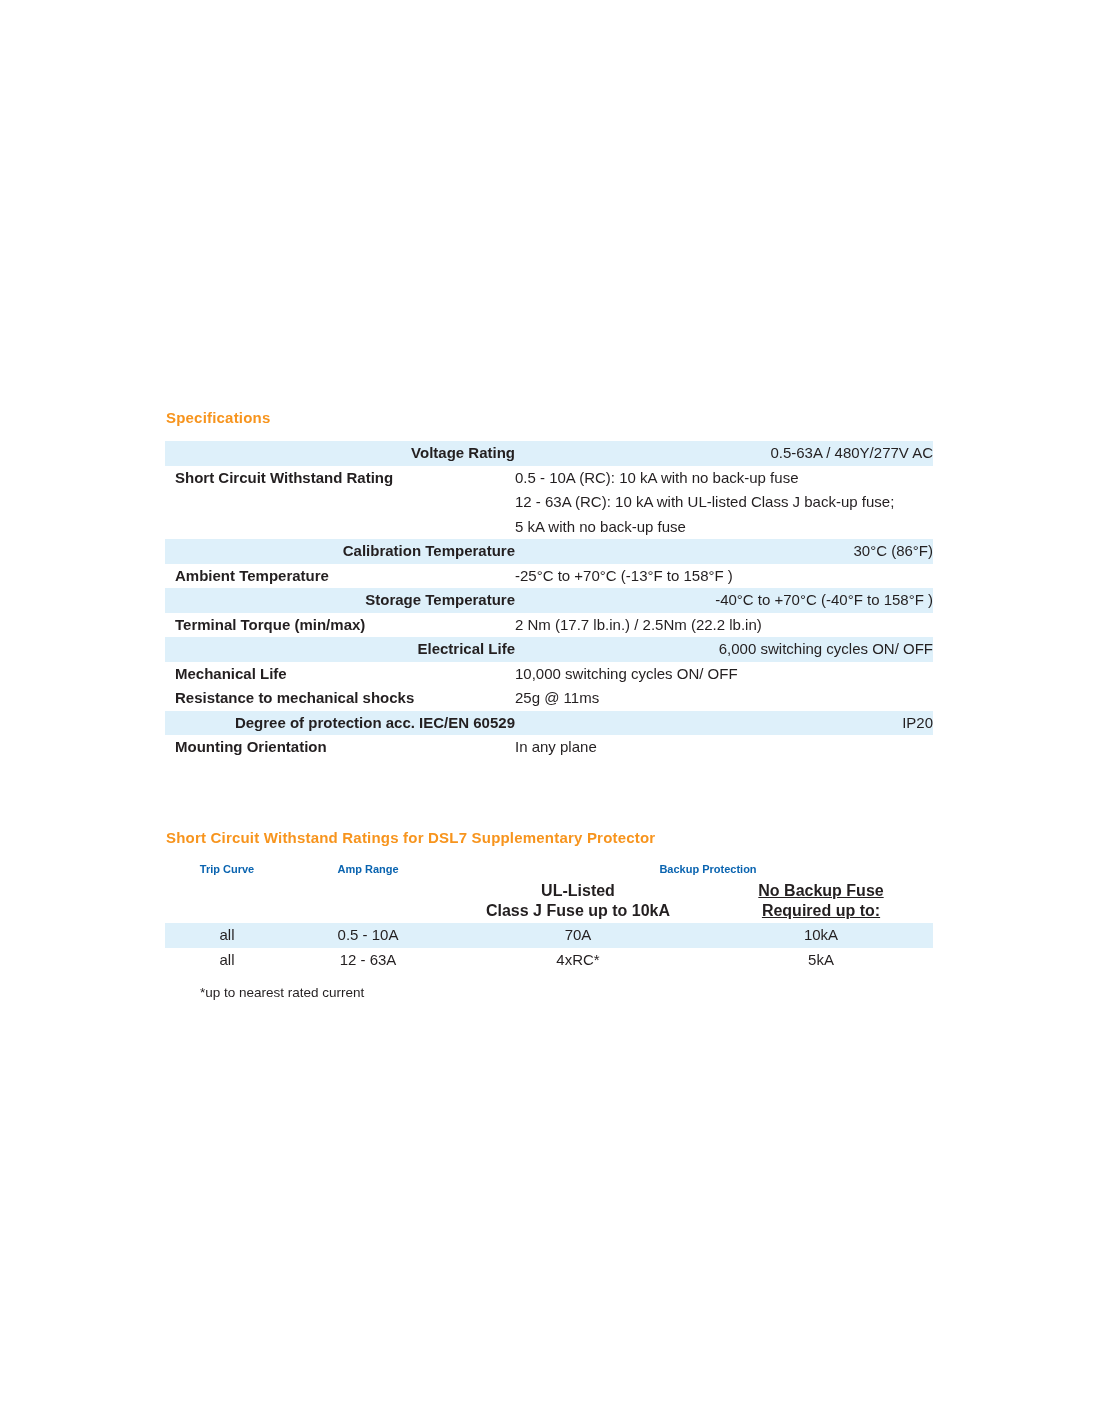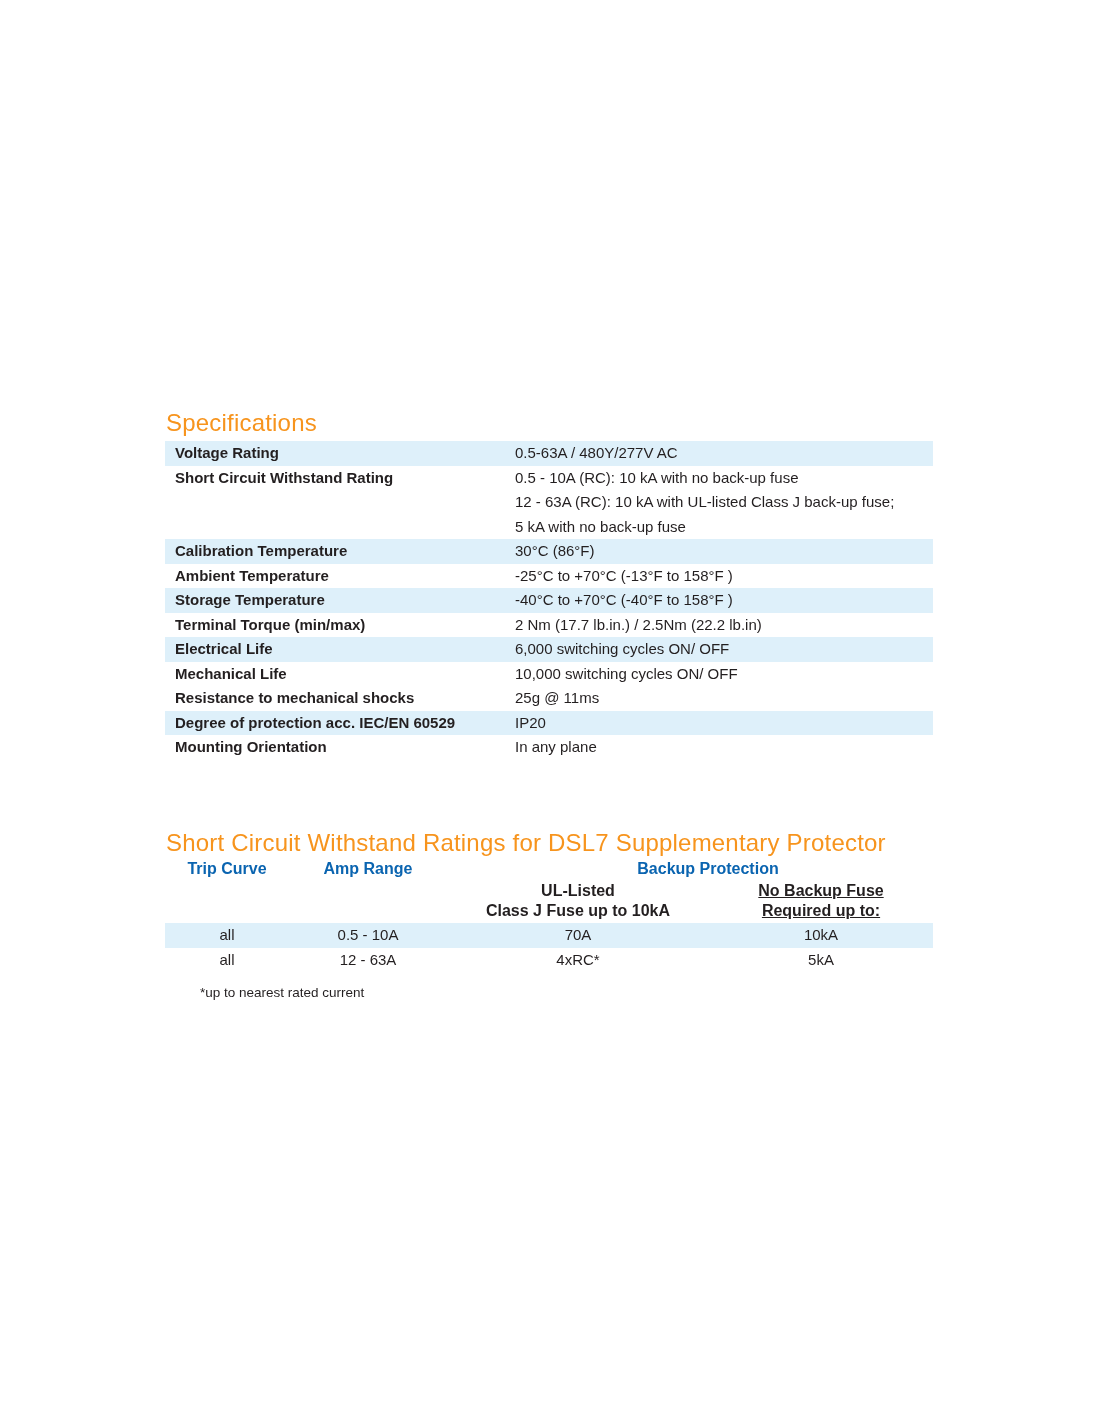--- a/index.html
+++ b/index.html
@@ -6,49 +6,49 @@
   #page{
     position:relative;
     width:1100px;height:1422px;
     background:#ffffff;
     font-family:"Liberation Sans","DejaVu Sans",sans-serif;
     color:#231f20;
     overflow:hidden;
   }
   .heading{
     position:absolute;left:166px;
-    font-size:24px;font-weight:normal;
+    font-size:15px;font-weight:bold;
     color:#f7941d;
     letter-spacing:0.2px;
     white-space:nowrap;
   }
   #spec-heading{top:409px;}
   #ratings-heading{top:829px;}
 
   
   #spec-table{
     position:absolute;left:165px;top:441px;width:768px;
   }
   .spec-row{display:flex;width:768px;}
-  .spec-row.shaded{background:#def0fa;}
+  .spec-row.shaded{background:#def0fa;text-align:right;}
   .spec-label{
     width:340px;padding-left:10px;flex:0 0 340px;
     font-weight:bold;font-size:15px;line-height:24.5px;
   }
   .spec-values{flex:1;font-size:15px;line-height:24.5px;}
   .spec-line{white-space:nowrap;}
   .sub-n{font-size:11px;position:relative;top:2px;}
 
   
   #ratings-table{
     position:absolute;left:165px;top:858px;width:768px;
   }
   .rt-header-row{display:flex;width:768px;height:22px;}
   .rt-h{
-    font-size:16px;font-weight:bold;color:#0a64b0;
+    font-size:11px;font-weight:bold;color:#0a64b0;
     text-align:center;line-height:22px;white-space:nowrap;
   }
   .rt-h.c1{width:124px;}
   .rt-h.c2{width:158px;}
   .rt-h.c3{width:486px;padding-left:36px;box-sizing:border-box;}
   .rt-subheader-row{display:flex;width:768px;height:42px;margin-top:1px;}
   .rt-sub{
     font-size:16px;font-weight:bold;text-align:center;line-height:20px;
   }
   .rt-sub.s1{width:124px;}

